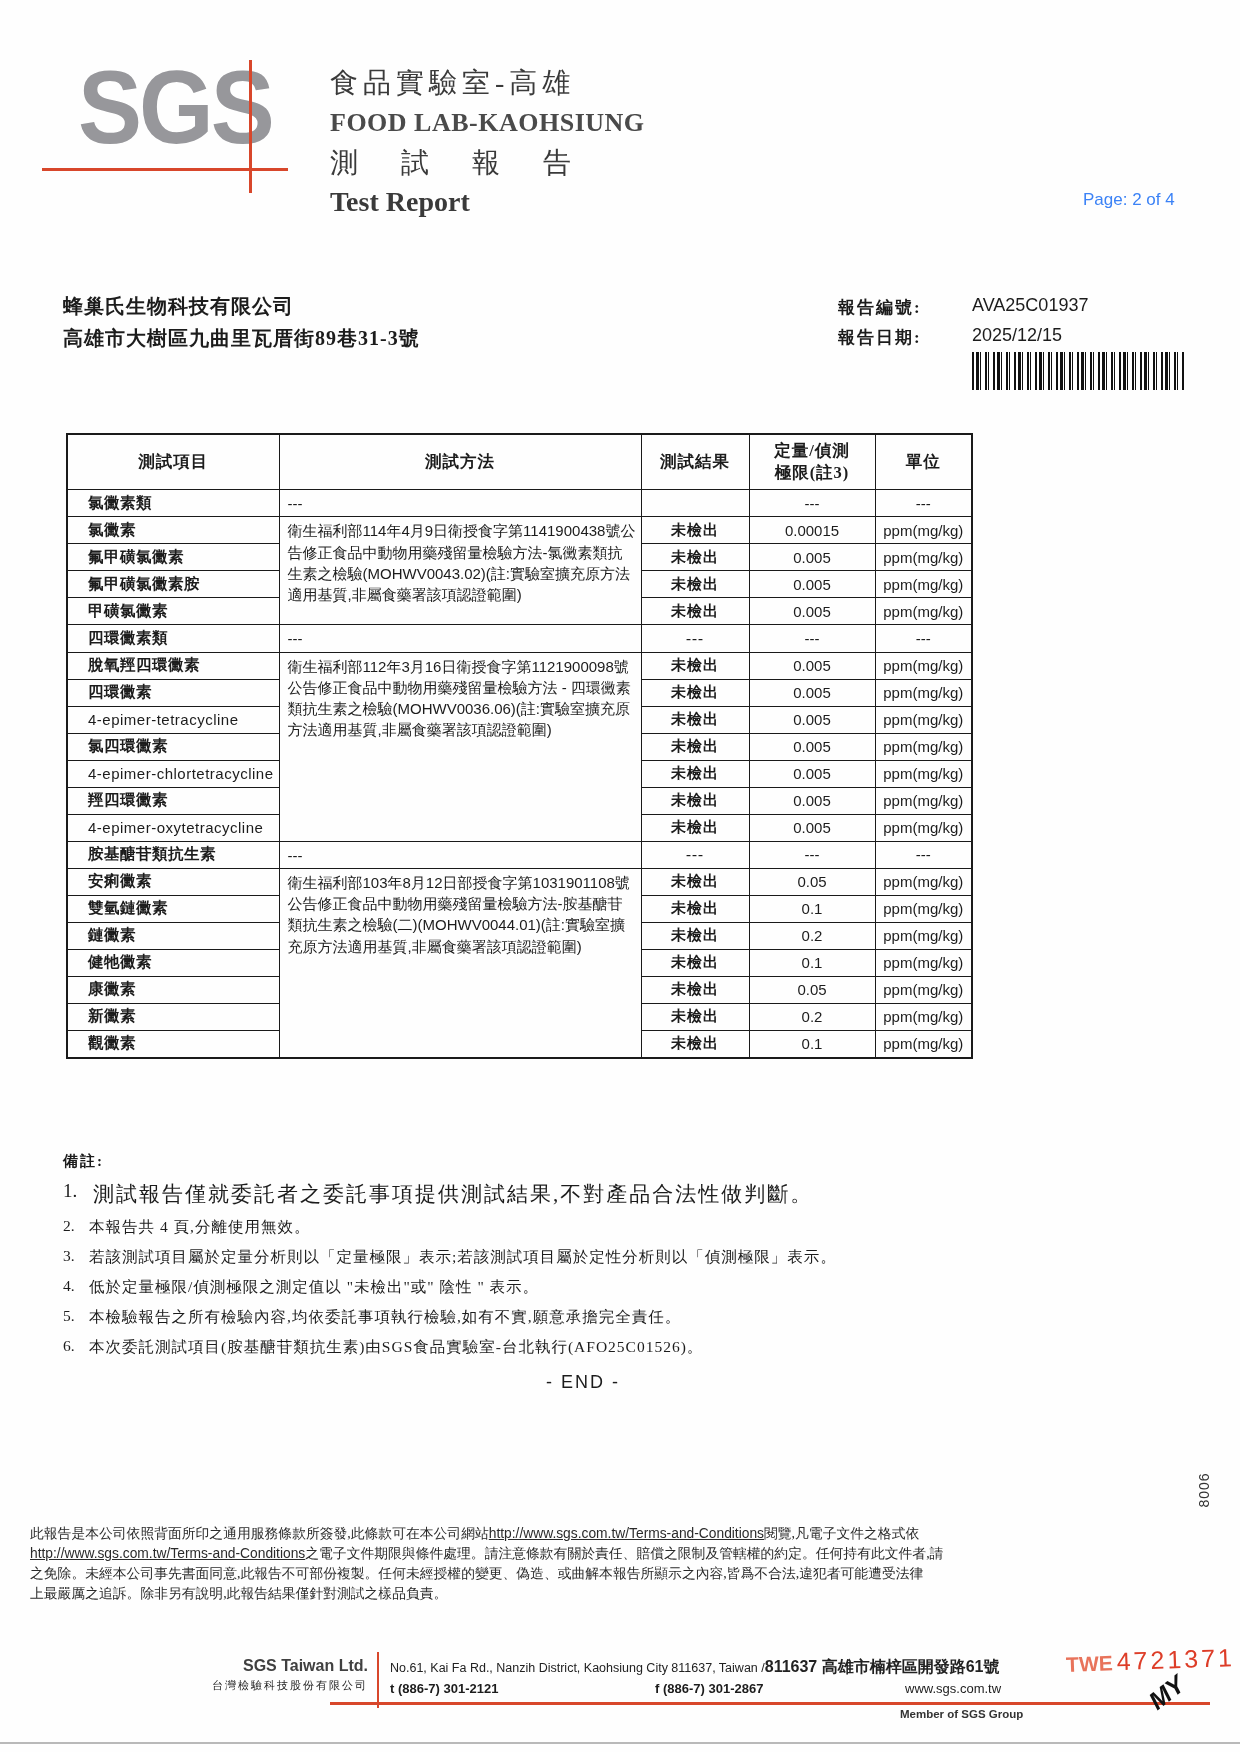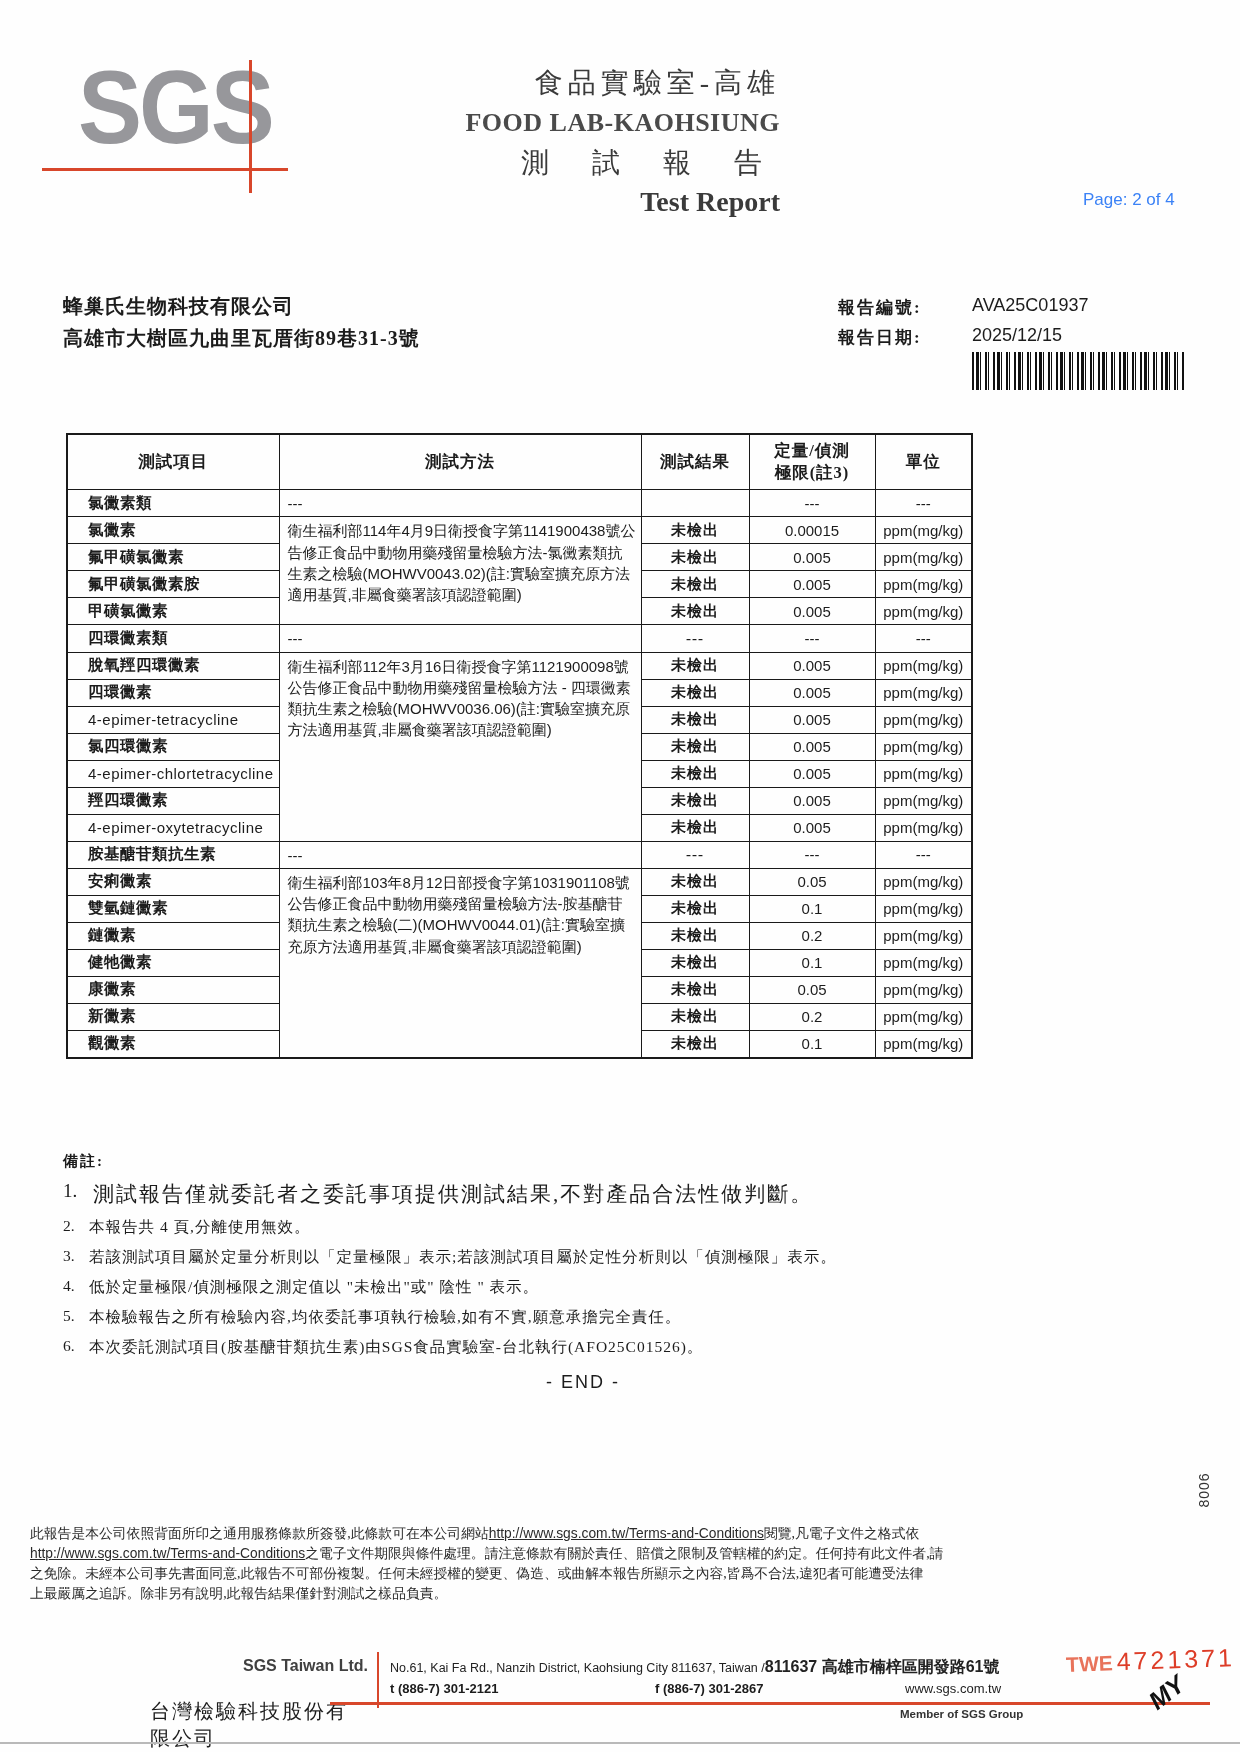--- a/index.html
+++ b/index.html
@@ -6,21 +6,21 @@
   .page{position:relative;width:1240px;height:1752px;background:#fefefe;margin:0 auto;
         font-family:"Liberation Serif",serif;color:#1c1c1c;overflow:hidden;}
 
   
   .logo-text{position:absolute;left:78px;top:56px;font-family:"Liberation Sans",sans-serif;
              font-weight:bold;font-size:96px;line-height:1;color:#97979b;letter-spacing:-3px;
              transform:scaleY(1.08);transform-origin:top left;}
   .logo-vline{position:absolute;left:249px;top:60px;width:3px;height:133px;background:#d8472b;}
   .logo-hline{position:absolute;left:42px;top:168px;width:246px;height:3px;background:#d8472b;}
 
-  .title-block{position:absolute;left:330px;top:64px;width:450px;text-align:right;}
+  .title-block{position:absolute;left:330px;top:64px;width:450px;text-align:left;}
   .t-zh{font-size:28px;letter-spacing:5px;color:#3a3a3a;}
   .t-en{font-size:26px;font-weight:bold;color:#4a4a4a;letter-spacing:0.5px;margin-top:6px;}
   .t-rep-zh{font-size:28px;letter-spacing:18px;color:#3a3a3a;margin-top:6px;}
   .t-rep-en{font-size:28px;font-weight:bold;color:#3a3a3a;margin-top:4px;}
   .page-label{position:absolute;left:1083px;top:190px;font-family:"Liberation Sans",sans-serif;
               font-size:17px;color:#3b82f6;}
 
   
   .client-name{position:absolute;left:63px;top:293px;font-size:20px;font-weight:bold;letter-spacing:1px;}
   .client-addr{position:absolute;left:63px;top:325px;font-size:20px;font-weight:bold;letter-spacing:1px;}
@@ -58,21 +58,21 @@
              font-size:18px;letter-spacing:2px;}
 
   
   .legal{position:absolute;left:30px;top:1524px;width:1162px;font-size:13.8px;line-height:1.45;
          color:#2a2a2a;text-align:justify;}
   .legal .u{text-decoration:underline;font-family:"Liberation Sans",sans-serif;}
 
   
   .f-name-en{position:absolute;left:182px;top:1657px;font-family:"Liberation Sans",sans-serif;
              font-weight:bold;font-size:16px;color:#404040;width:186px;text-align:right;}
-  .f-name-zh{position:absolute;left:150px;top:1678px;font-size:20px;letter-spacing:2px;width:218px;margin-top:20px;}
+  .f-name-zh{position:absolute;left:150px;top:1678px;font-size:11px;letter-spacing:2px;width:218px;text-align:right;}
   .f-vline{position:absolute;left:377px;top:1652px;width:2px;height:56px;background:#d8472b;}
   .f-addr{position:absolute;left:390px;top:1657px;font-family:"Liberation Sans",sans-serif;
           font-size:12.5px;color:#222;white-space:nowrap;}
   .f-addr .zh{font-size:16px;font-weight:bold;}
   .f-tel{position:absolute;left:390px;top:1681px;font-family:"Liberation Sans",sans-serif;
          font-size:13px;font-weight:bold;}
   .f-fax{position:absolute;left:655px;top:1681px;font-family:"Liberation Sans",sans-serif;
          font-size:13px;font-weight:bold;}
   .f-web{position:absolute;left:905px;top:1681px;font-family:"Liberation Sans",sans-serif;font-size:13px;}
   .f-redline{position:absolute;left:330px;top:1702px;width:880px;height:3px;background:#d8472b;}

